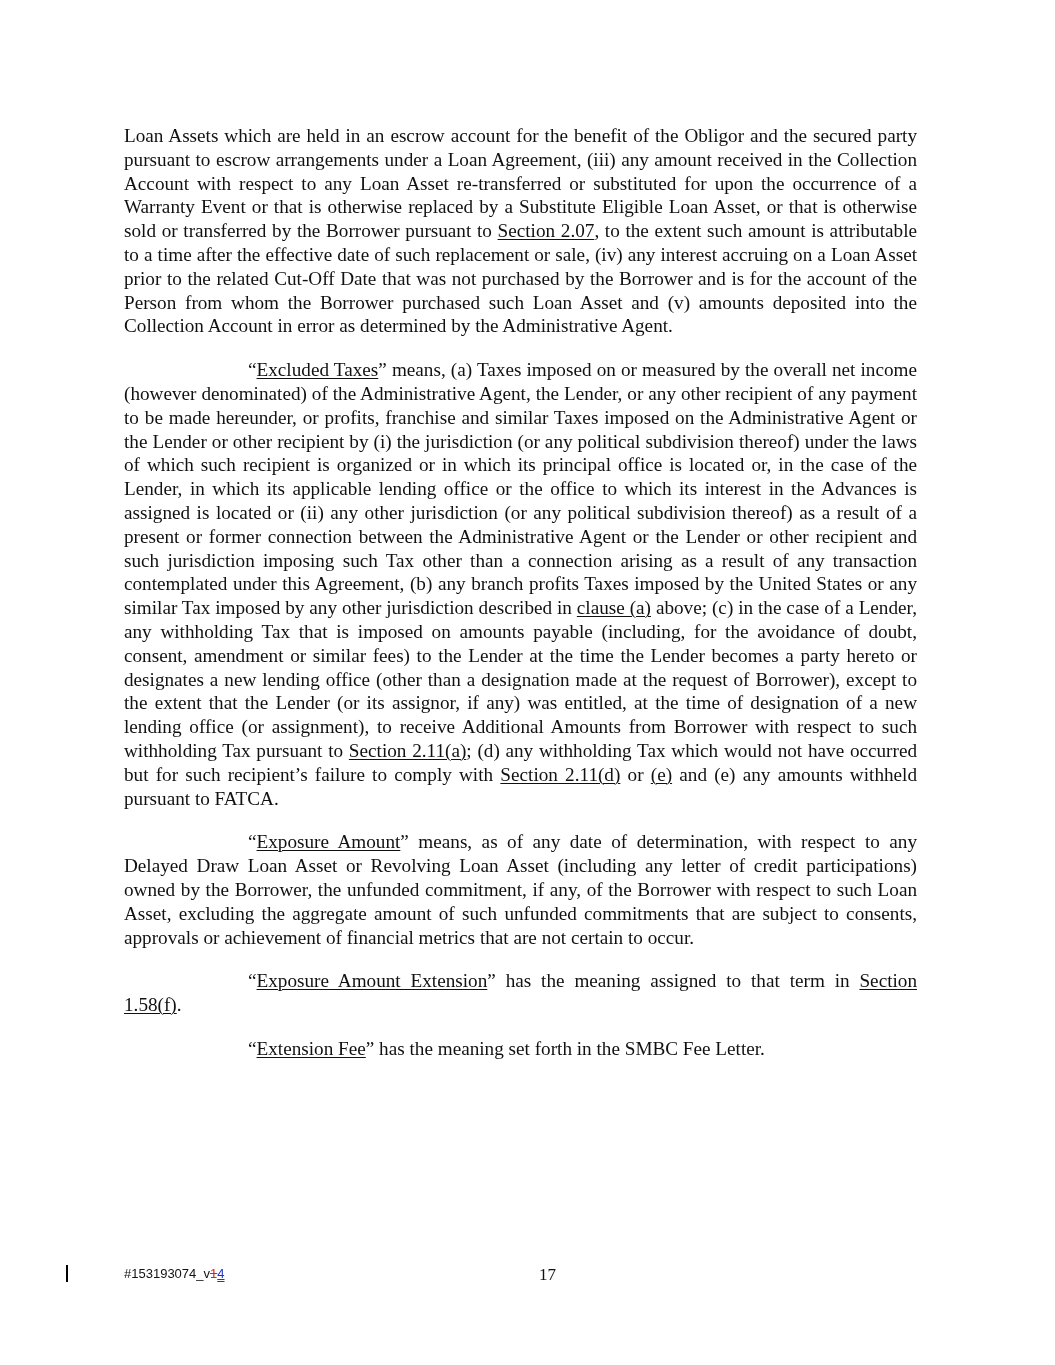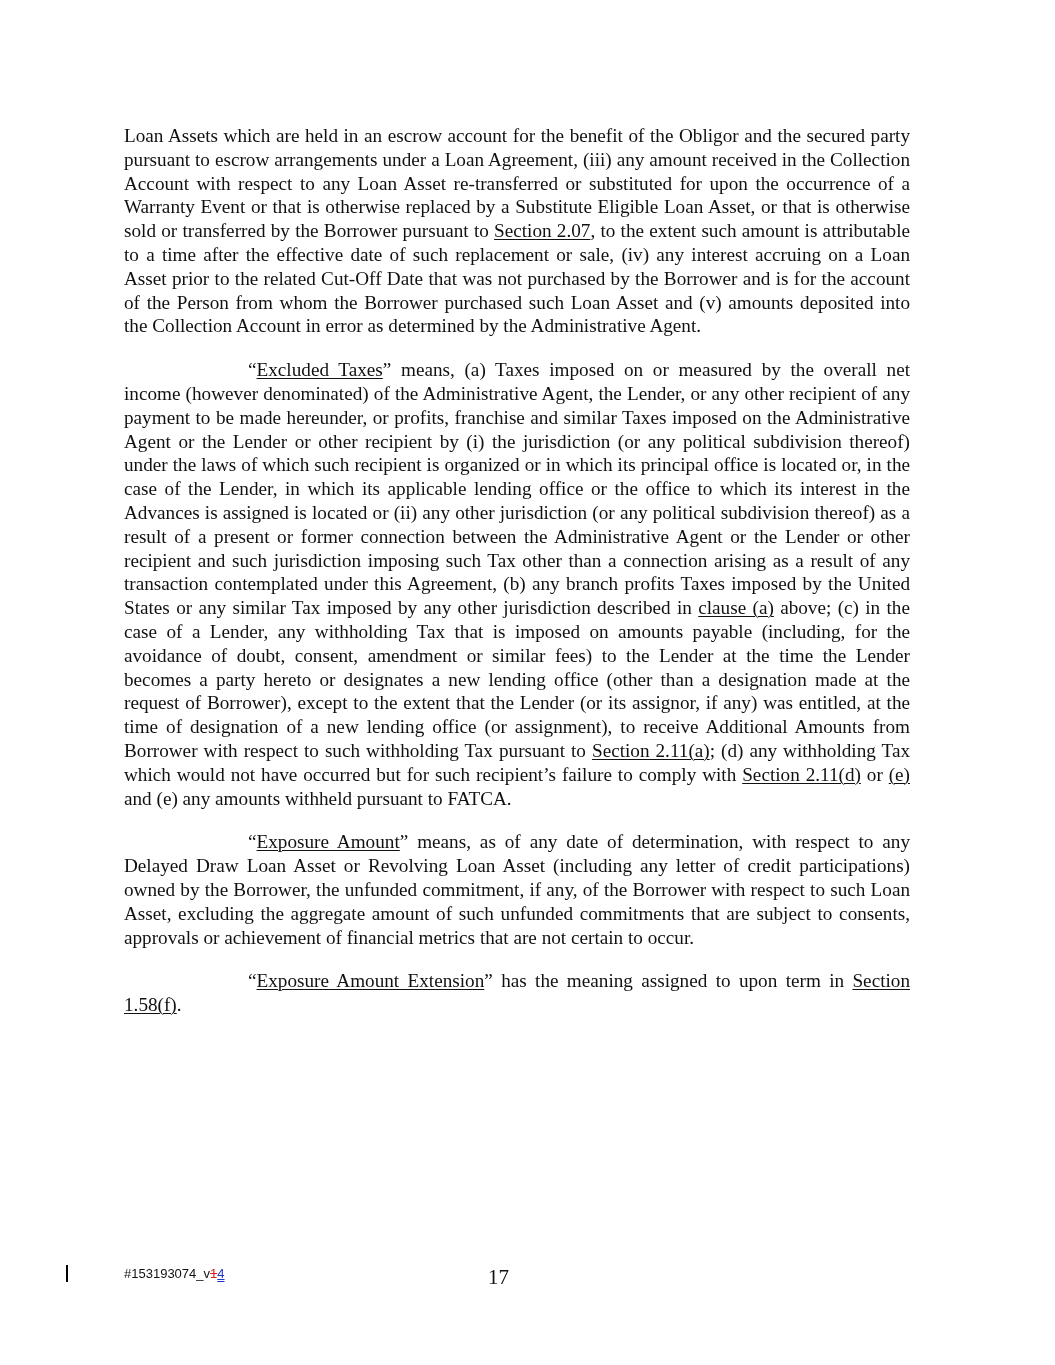--- a/index.html
+++ b/index.html
@@ -18,21 +18,21 @@
     .page {
       position: absolute;
       left: 124px;
       top: 124px;
       width: 800px;
     }
     .para {
       font-size: 19.2px;
       line-height: 23.8px;
       text-align: justify;
-      margin: 0 14px 20px 0;
+      margin: 0 7px 20px 0;
     }
     .para.indent {
       text-indent: 124px;
     }
     .u {
       text-decoration: underline;
       text-underline-offset: 2px;
       text-decoration-thickness: 1px;
     }
     .footer {
@@ -61,34 +61,35 @@
     .del {
       color: #e02020;
       text-decoration: line-through;
     }
     .ins {
       color: #2233cc;
       text-decoration: underline double;
     }
     .pagenum {
       position: absolute;
-      left: 488px;
+      left: 539px;
       top: 0px;
       font-family: "Liberation Serif", serif;
-      font-size: 21px;
+      font-size: 17px;
       color: #111;
     }
   </style>
 </head>
 <body>
 
 <div class="page" id="page-body">
     <p class="para"><span>Loan Assets which are held in an escrow account for the benefit of the Obligor and the secured party pursuant to escrow arrangements under a Loan Agreement, (iii) any amount received in the Collection Account with respect to any Loan Asset re-transferred or substituted for upon the occurrence of a Warranty Event or that is otherwise replaced by a Substitute Eligible Loan Asset, or that is otherwise sold or transferred by the Borrower pursuant to </span><span class="u">Section 2.07</span><span>, to the extent such amount is attributable to a time after the effective date of such replacement or sale, (iv) any interest accruing on a Loan Asset prior to the related Cut-Off Date that was not purchased by the Borrower and is for the account of the Person from whom the Borrower purchased such Loan Asset and (v) amounts deposited into the Collection Account in error as determined by the Administrative Agent.</span></p>
     <p class="para indent"><span>“</span><span class="u">Excluded Taxes</span><span>” means, (a) Taxes imposed on or measured by the overall net income (however denominated) of the Administrative Agent, the Lender, or any other recipient of any payment to be made hereunder, or profits, franchise and similar Taxes imposed on the Administrative Agent or the Lender or other recipient by (i) the jurisdiction (or any political subdivision thereof) under the laws of which such recipient is organized or in which its principal office is located or, in the case of the Lender, in which its applicable lending office or the office to which its interest in the Advances is assigned is located or (ii) any other jurisdiction (or any political subdivision thereof) as a result of a present or former connection between the Administrative Agent or the Lender or other recipient and such jurisdiction imposing such Tax other than a connection arising as a result of any transaction contemplated under this Agreement, (b) any branch profits Taxes imposed by the United States or any similar Tax imposed by any other jurisdiction described in </span><span class="u">clause (a)</span><span> above; (c) in the case of a Lender, any withholding Tax that is imposed on amounts payable (including, for the avoidance of doubt, consent, amendment or similar fees) to the Lender at the time the Lender becomes a party hereto or designates a new lending office (other than a designation made at the request of Borrower), except to the extent that the Lender (or its assignor, if any) was entitled, at the time of designation of a new lending office (or assignment), to receive Additional Amounts from Borrower with respect to such withholding Tax pursuant to </span><span class="u">Section 2.11(a)</span><span>; (d) any withholding Tax which would not have occurred but for such recipient’s failure to comply with </span><span class="u">Section 2.11(d)</span><span> or </span><span class="u">(e)</span><span> and (e) any amounts withheld pursuant to FATCA.</span></p>
     <p class="para indent"><span>“</span><span class="u">Exposure Amount</span><span>” means, as of any date of determination, with respect to any Delayed Draw Loan Asset or Revolving Loan Asset (including any letter of credit participations) owned by the Borrower, the unfunded commitment, if any, of the Borrower with respect to such Loan Asset, excluding the aggregate amount of such unfunded commitments that are subject to consents, approvals or achievement of financial metrics that are not certain to occur.</span></p>
-    <p class="para indent"><span>“</span><span class="u">Exposure Amount Extension</span><span>” has the meaning assigned to upon term in </span><span class="u">Section 1.58(f)</span><span>.</span></p>
+    <p class="para indent"><span>“</span><span class="u">Exposure Amount Extension</span><span>” has the meaning assigned to that term in </span><span class="u">Section 1.58(f)</span><span>.</span></p>
+    <p class="para indent"><span>“</span><span class="u">Extension Fee</span><span>” has the meaning set forth in the SMBC Fee Letter.</span></p>
   </div>
 
 <div class="footer">
   <div class="change-bar"></div>
   <div class="docid"><span>#153193074_v</span><span class="del">1</span><span class="ins">4</span></div>
   <div class="pagenum">17</div>
 </div>
 
 </body></html>

